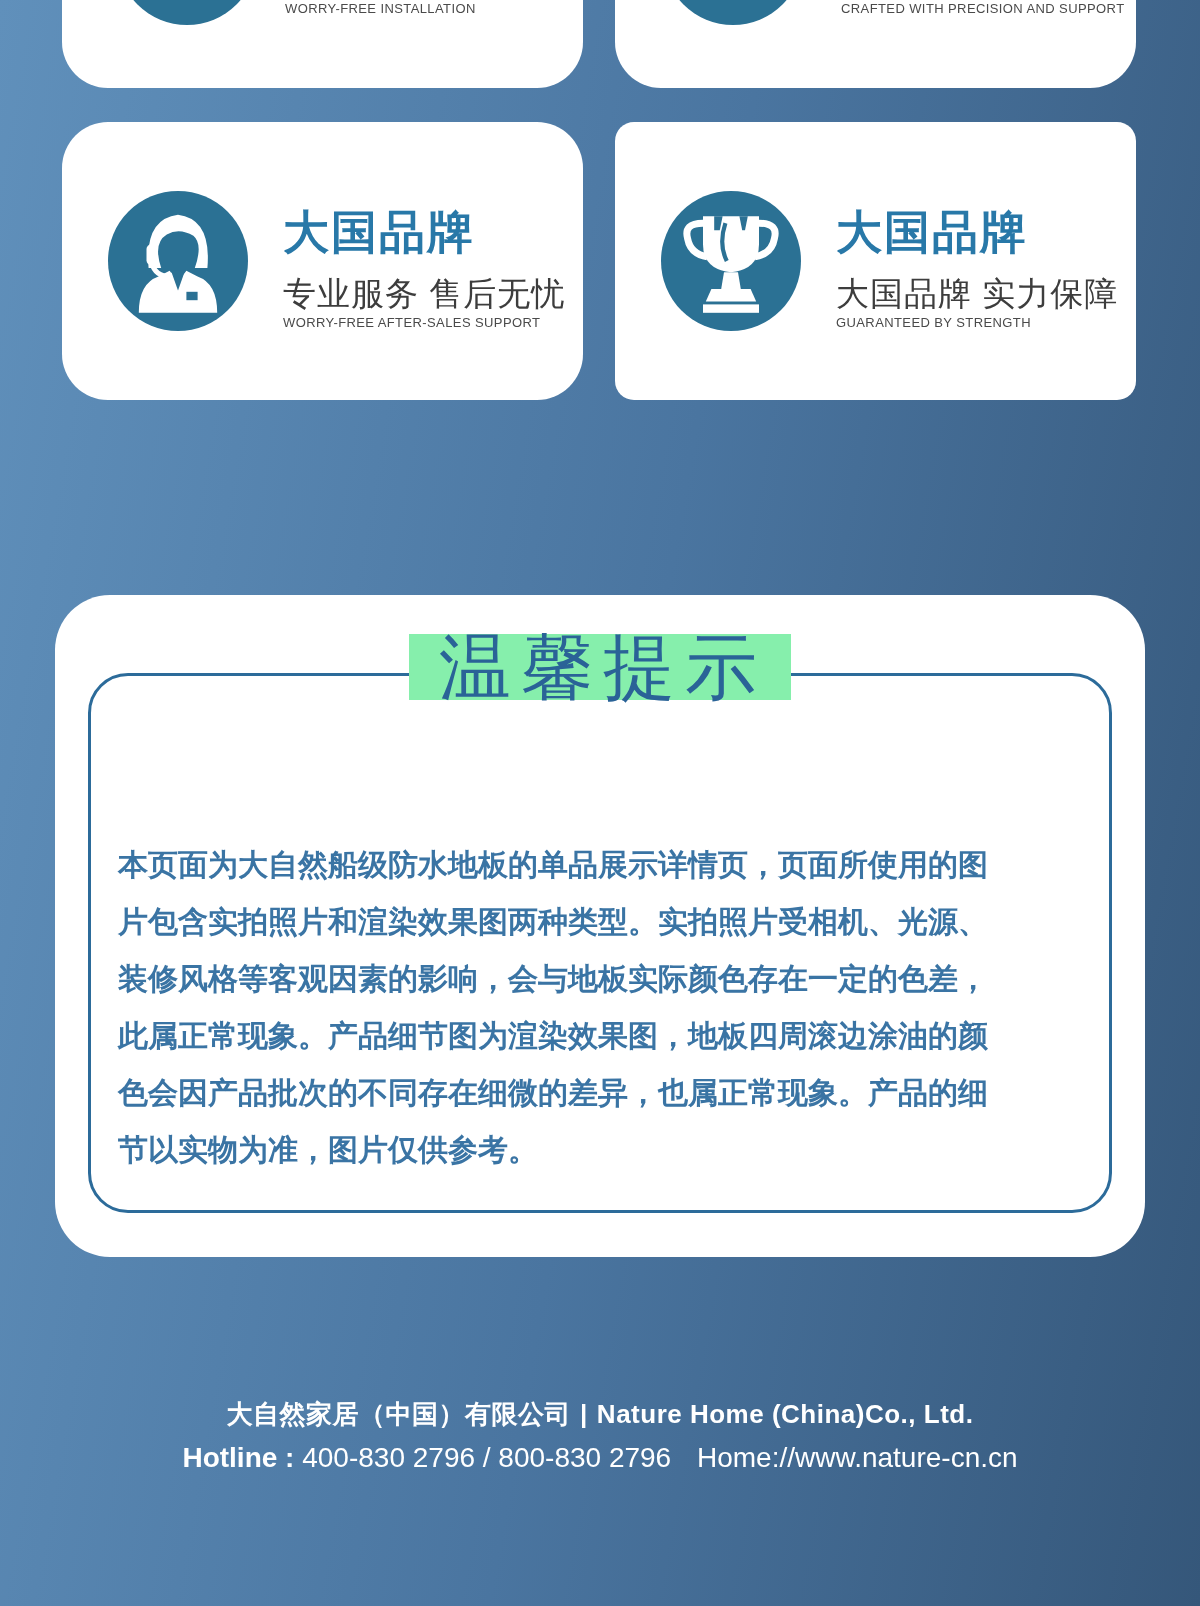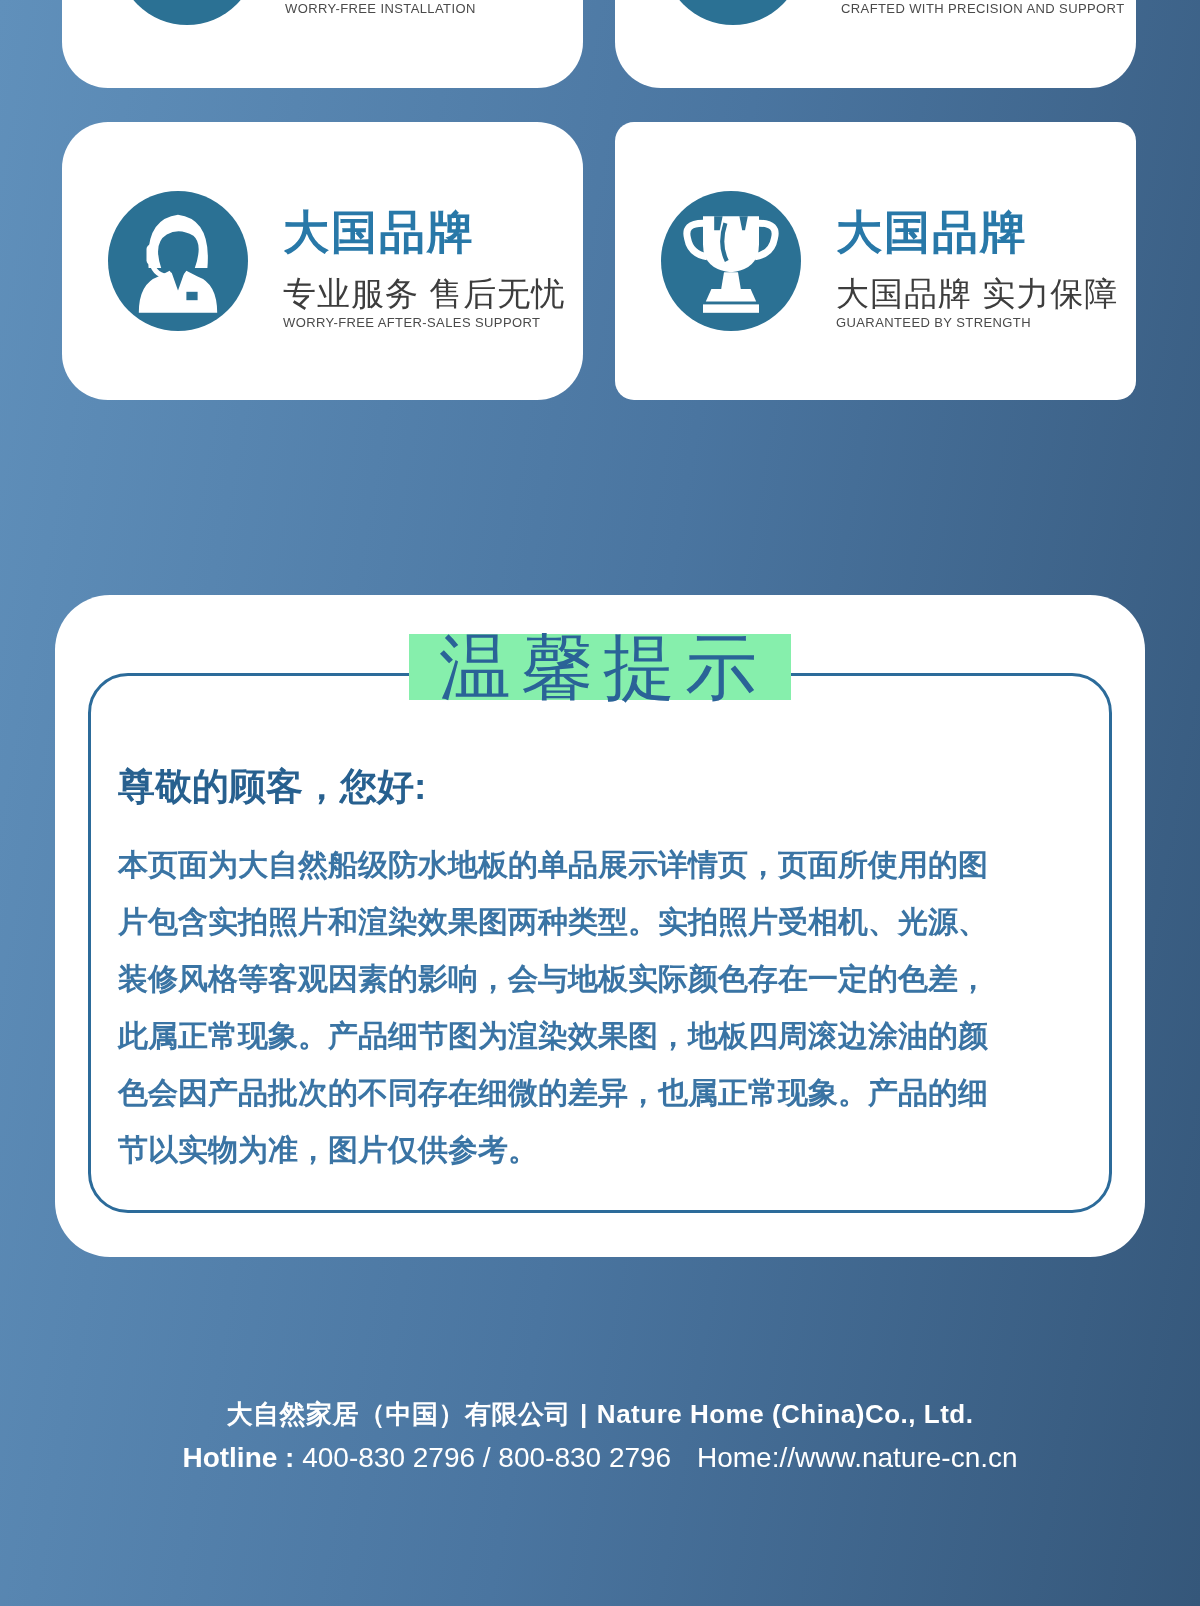--- a/index.html
+++ b/index.html
@@ -96,21 +96,20 @@
       </svg>
     </div>
     <div class="feat-title">大国品牌</div>
     <div class="feat-sub">大国品牌 实力保障</div>
     <div class="caps">GUARANTEED BY STRENGTH</div>
   </div>
 
   <div class="card notice-card">
     <div class="inner-border"></div>
     <div class="notice-title">温馨提示</div>
-    <div class="greeting">尊敬的顾客，您好:</div>
     <div class="notice-body">本页面为大自然船级防水地板的单品展示详情页，页面所使用的图
 片包含实拍照片和渲染效果图两种类型。实拍照片受相机、光源、
 装修风格等客观因素的影响，会与地板实际颜色存在一定的色差，
 此属正常现象。产品细节图为渲染效果图，地板四周滚边涂油的颜
 色会因产品批次的不同存在细微的差异，也属正常现象。产品的细
 节以实物为准，图片仅供参考。</div>
   </div>
 
   <div class="footer">
     <div class="footer-line1">

